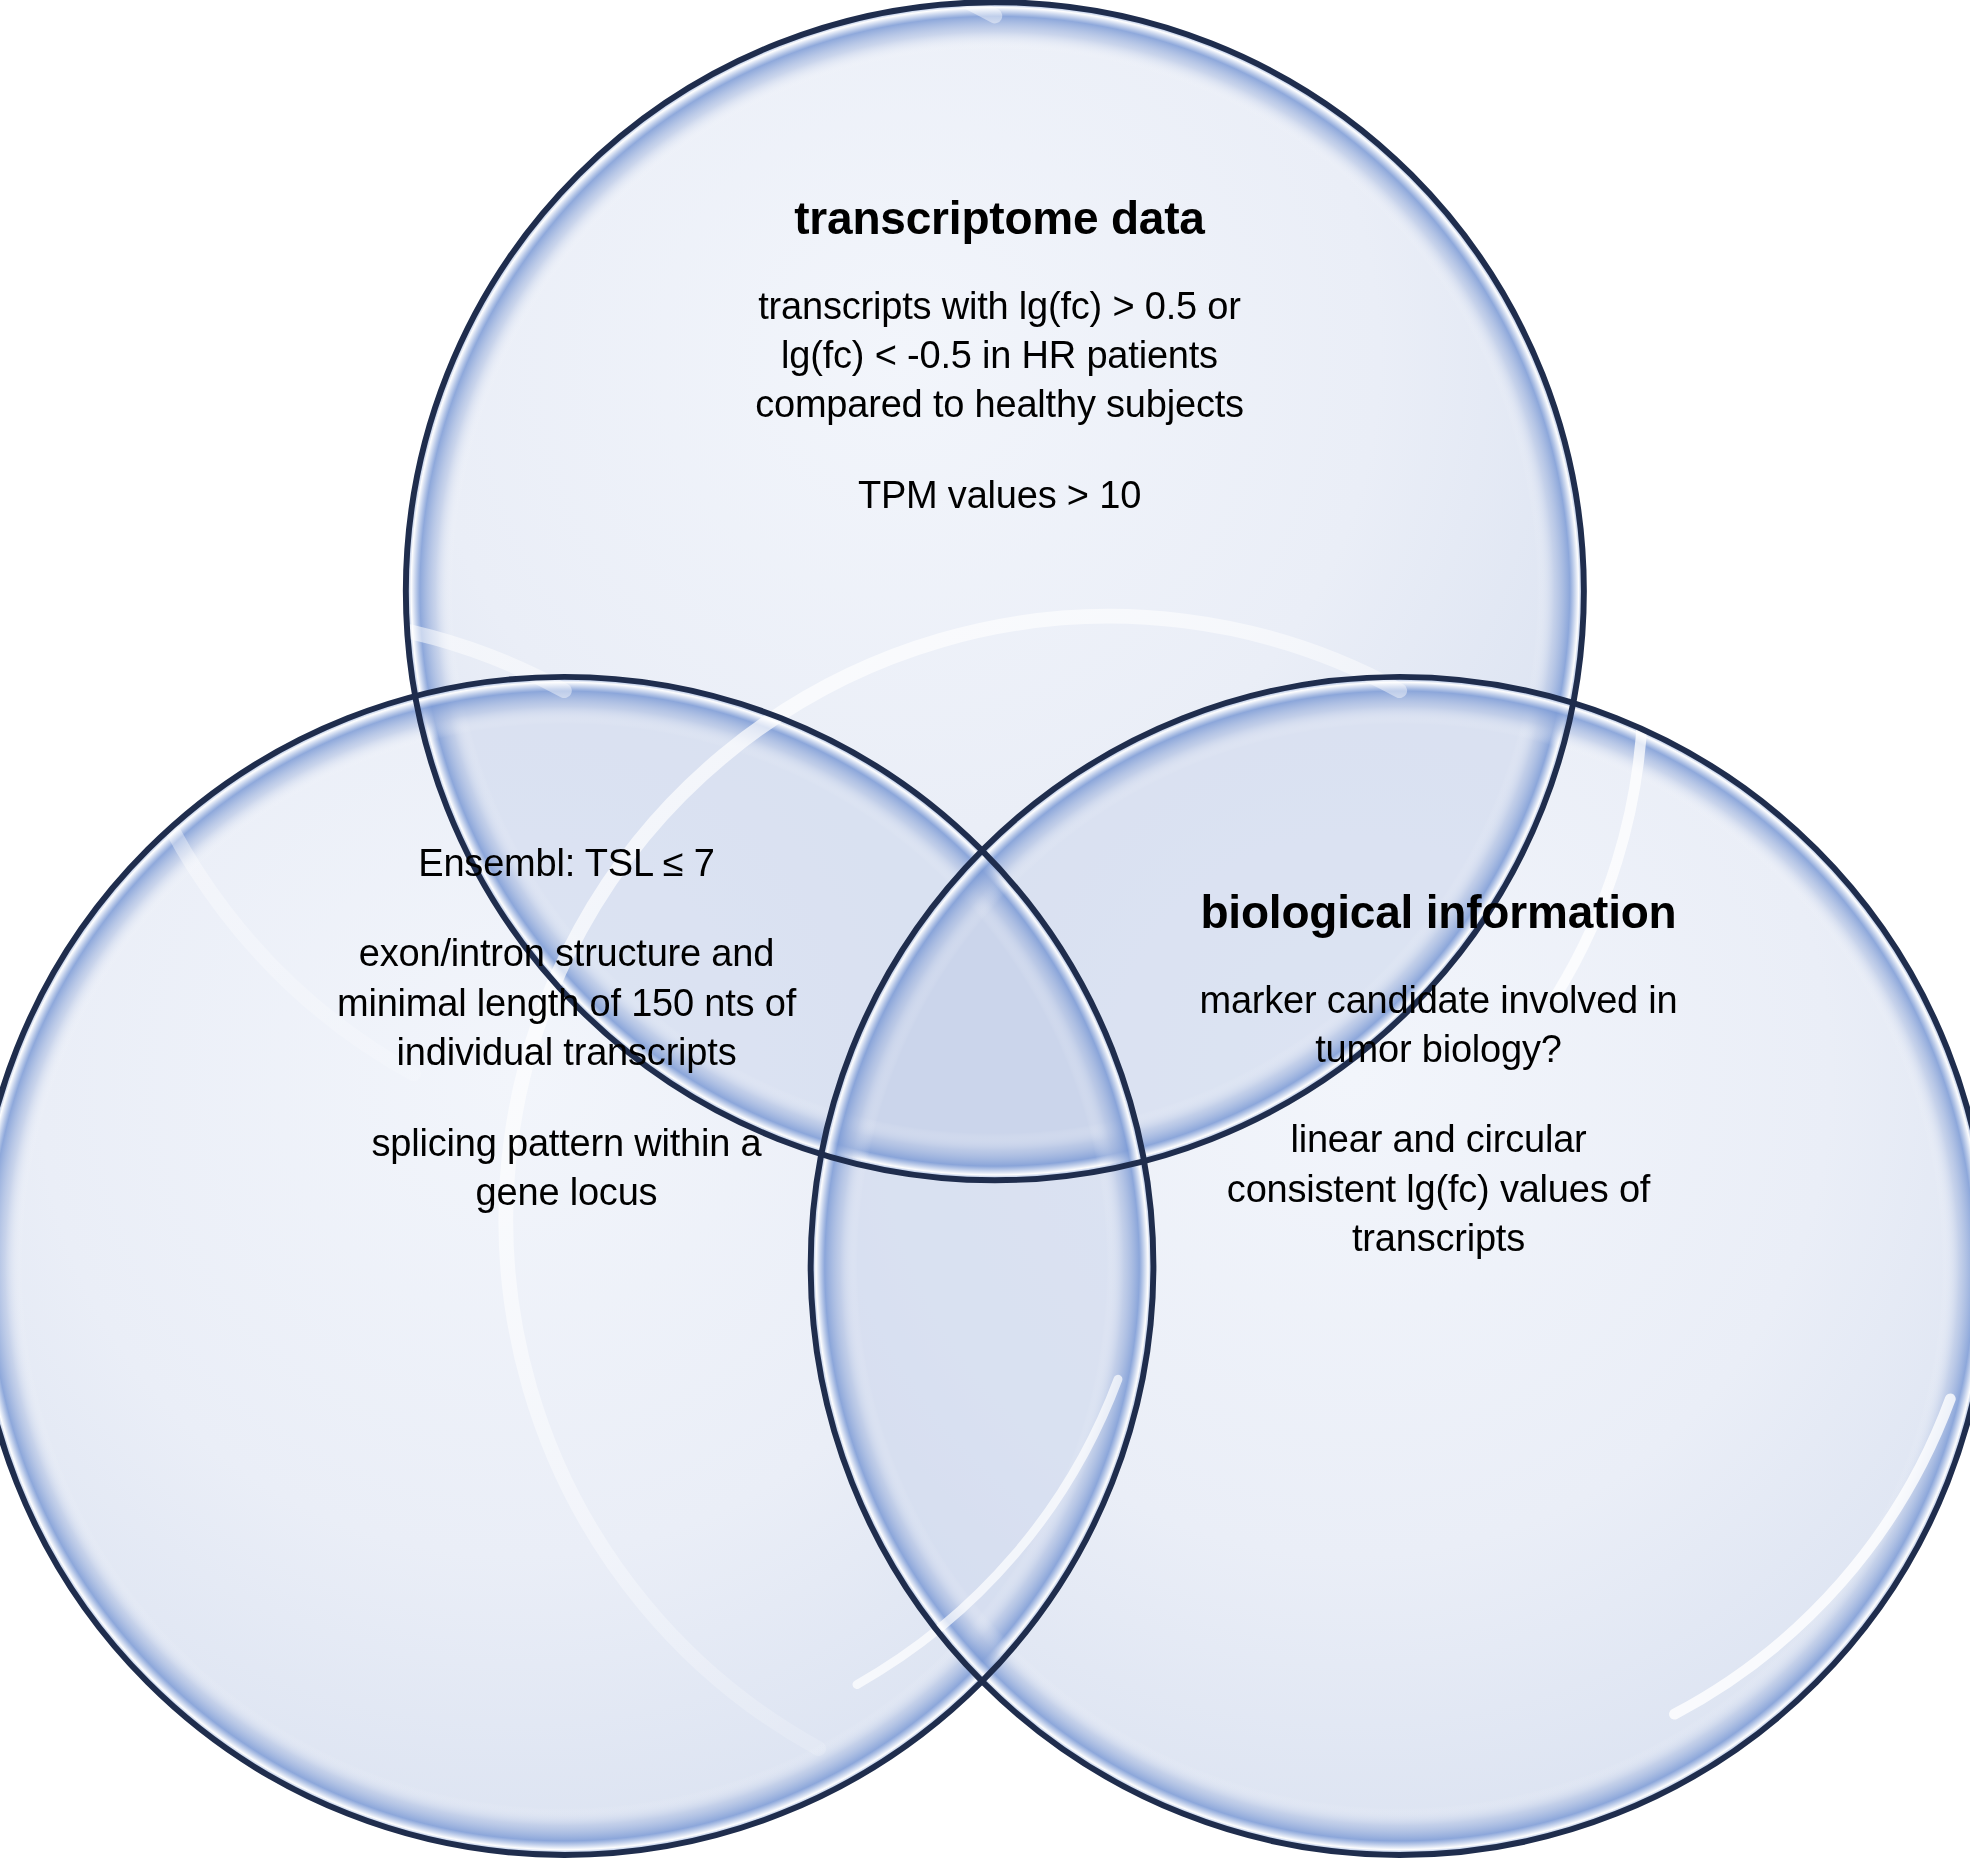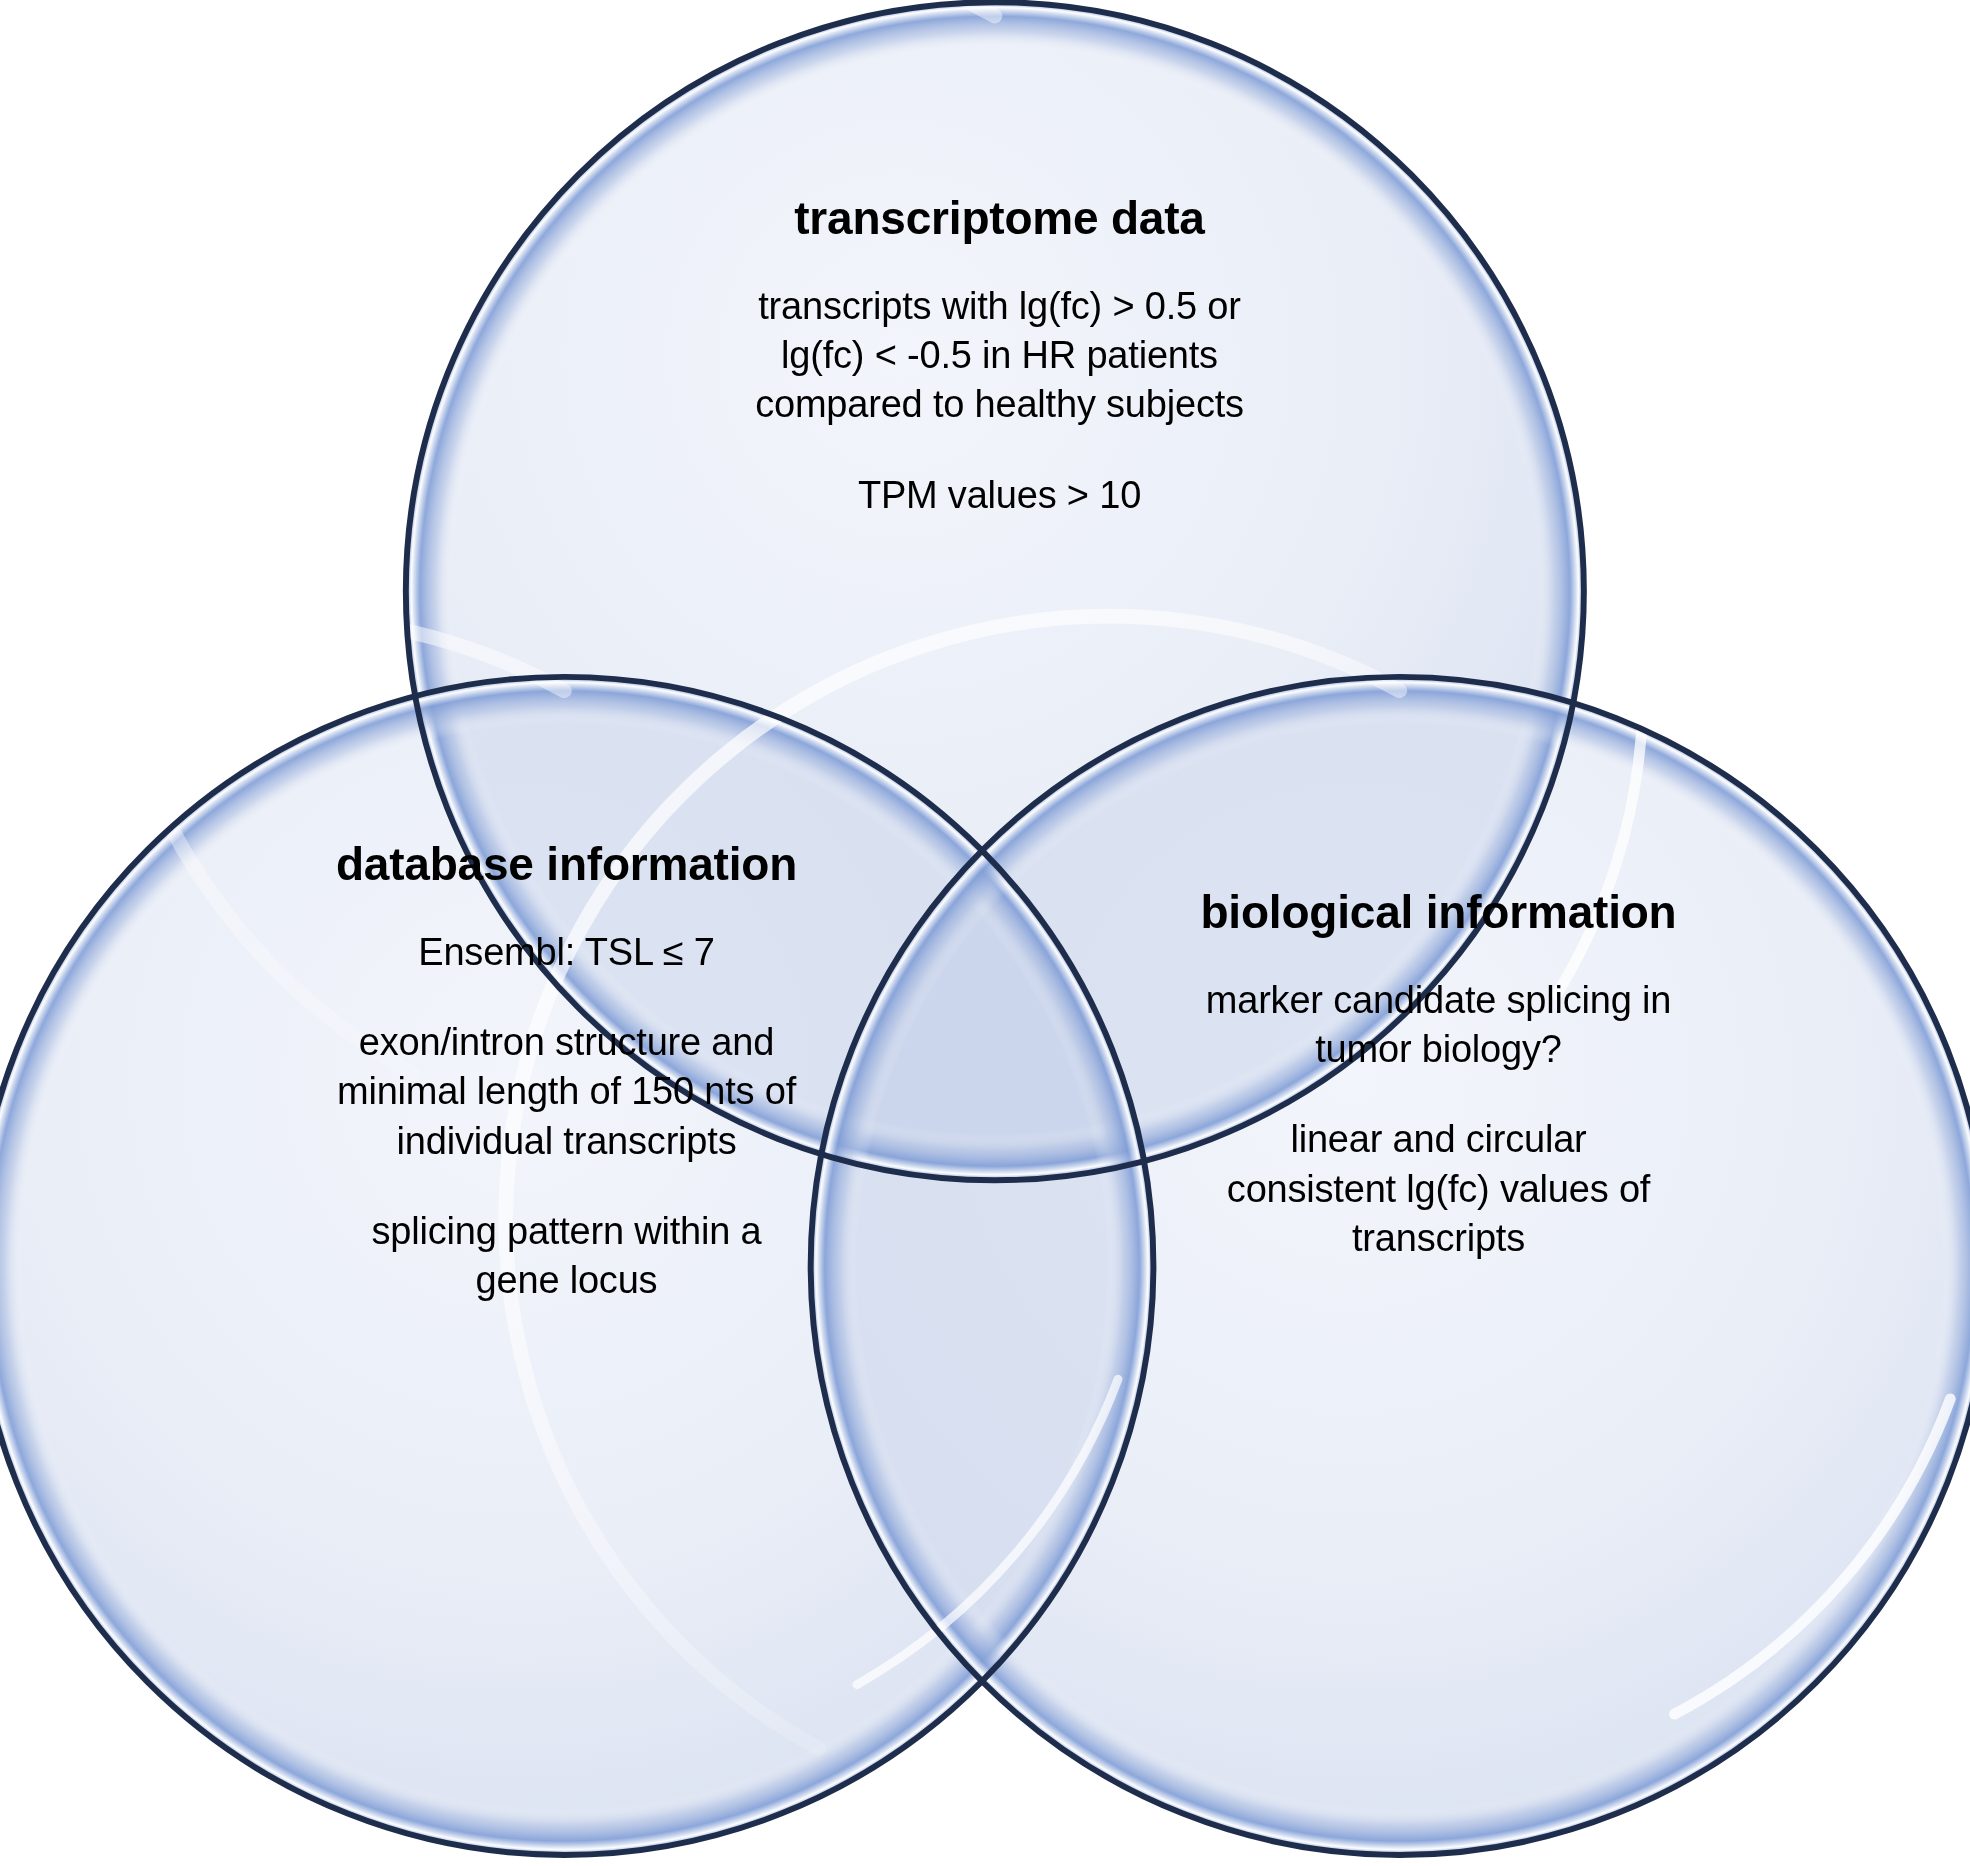--- a/index.html
+++ b/index.html
@@ -181,39 +181,38 @@
         <span class="ln">transcripts with lg(fc) &gt; 0.5 or</span>
         <span class="ln">lg(fc) &lt; -0.5 in HR patients</span>
         <span class="ln">compared to healthy subjects</span>
       </div>
       <div class="set-para">
         <span class="ln">TPM values &gt; 10</span>
       </div>
     </div>
 
     <div class="set-block" id="block-database">
-      <div class="set-title">database information</div>
       <div class="set-para">
         <span class="ln">Ensembl: TSL ≤ 7</span>
       </div>
       <div class="set-para">
         <span class="ln">exon/intron structure and</span>
         <span class="ln">minimal length of 150 nts of</span>
         <span class="ln">individual transcripts</span>
       </div>
       <div class="set-para">
         <span class="ln">splicing pattern within a</span>
         <span class="ln">gene locus</span>
       </div>
     </div>
 
     <div class="set-block" id="block-biological">
       <div class="set-title">biological information</div>
       <div class="set-para">
-        <span class="ln">marker candidate splicing in</span>
+        <span class="ln">marker candidate involved in</span>
         <span class="ln">tumor biology?</span>
       </div>
       <div class="set-para">
         <span class="ln">linear and circular</span>
         <span class="ln">consistent lg(fc) values of</span>
         <span class="ln">transcripts</span>
       </div>
     </div>
 
   </div>

